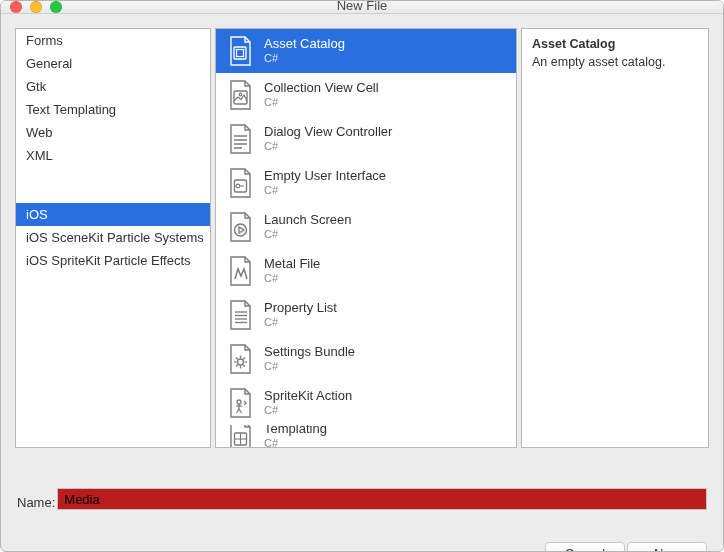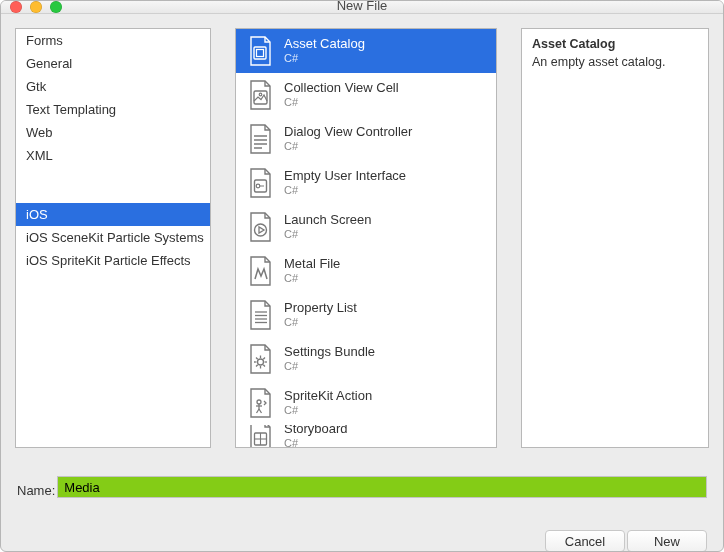--- a/index.html
+++ b/index.html
@@ -6,42 +6,42 @@
   html, body { width: 724px; height: 552px; font-family: -apple-system, "Helvetica Neue", Arial, sans-serif; font-size: 13px; color: #333; background: #fff; }
   .window { width: 724px; height: 552px; border: 1px solid #b6b6b6; border-radius: 6px; background: #ececec; display: flex; flex-direction: column; overflow: hidden; }
   .titlebar { height: 24px; display: flex; align-items: flex-end; position: relative; background: linear-gradient(#f6f6f6,#e8e8e8); border-bottom: 1px solid #cfcfcf; }
   .traffic { display: flex; gap: 8px; margin-left: 9px; }
   .tl { width: 12px; height: 12px; border-radius: 50%; box-shadow: inset 0 0 0 0.5px rgba(0,0,0,0.2); }
   .tl.red { background: #ff5f57; }
   .tl.yellow { background: #febc2e; }
   .tl.green { background: #28c840; }
   .title { position: absolute; left: 0; right: 0; text-align: center; font-size: 13px; color: #4a4a4a; pointer-events: none; }
   .body { flex: 1; padding: 14px 14px 8px 14px; display: flex; flex-direction: column; gap: 12px; }
-  .panels { flex: 1; display: flex; gap: 24px; min-height: 0; }
+  .panels { flex: 1; display: flex; gap: 4px; min-height: 0; }
   .panel { background: #fff; border: 1px solid #b8b8b8; overflow: hidden; }
   .panel.left { width: 196px; }
   .panel.mid { flex: 1; }
   .panel.right { width: 188px; padding: 8px 10px; font-size: 12.5px; overflow-y: auto; }
   .panel.right .desc-title { font-weight: 600; margin-bottom: 4px; }
   .cat-list { list-style: none; }
   .cat-item { padding: 4px 10px; font-size: 13px; color: #333; cursor: default; white-space: nowrap; overflow: hidden; }
   .cat-item.selected { background: #2a6fe0; color: #fff; margin-top: 36px; }
   .tpl-list { list-style: none; overflow-y: auto; height: 100%; }
   .tpl-item { display: flex; align-items: center; gap: 10px; padding: 6px 10px; cursor: default; border-bottom: 0; }
   .tpl-item.selected { background: #2a6fe0; color: #fff; }
   .tpl-item.selected .sub { color: #dce8fb; }
   .tpl-item.partial { height: 22px; overflow: hidden; }
   .tpl-icon { width: 28px; height: 32px; flex: 0 0 28px; display: flex; align-items: center; justify-content: center; }
   .tpl-icon svg { width: 26px; height: 32px; }
   .tpl-text { display: flex; flex-direction: column; line-height: 1.15; }
   .tpl-name { font-size: 13px; }
   .sub { font-size: 11px; color: #8a8a8a; }
   .name-row { display: flex; align-items: flex-end; gap: 2px; padding: 16px 2px; }
   .name-label { font-size: 13px; color: #333; }
-  .name-input { flex: 1; height: 22px; border: 1px solid #c3c3c3; background: #84cc16; padding: 0 6px; font-size: 13px; outline: none; }
+  .name-input { flex: 1; height: 22px; border: 1px solid #c3c3c3; background: #b91c1c; padding: 0 6px; font-size: 13px; outline: none; margin-top: 12px; }
   .btn-row { display: flex; justify-content: flex-end; gap: 2px; padding: 4px 2px 6px 2px; }
   .btn { min-width: 80px; height: 22px; border: 1px solid #c8c8c8; border-radius: 4px; background: linear-gradient(#ffffff,#f1f1f1); font-size: 13px; color: #333; cursor: default; }
   
   .tpl-item .st { stroke: #7a7a7a; }
   .tpl-item.selected .st { stroke: #ffffff; }
 </style>
 </head>
 <body>
 
 <div class="window">
@@ -172,21 +172,21 @@
                 <div class="sub">C#</div>
               </div>
             </li>
             <li class="tpl-item partial">
               <div class="tpl-icon">
                 <svg viewBox="0 0 26 32" class="st" style="fill: none; stroke: rgb(122, 122, 122);">
                   <use xlink:href="#ico-storyboard" class="st"></use>
                 </svg>
               </div>
               <div class="tpl-text">
-                <div class="tpl-name">Storyboard</div>
+                <div class="tpl-name">Templating</div>
                 <div class="sub">C#</div>
               </div>
             </li>
           </ul>
       </div>
 
       <div class="panel right">
         <div class="desc-title">Asset Catalog</div>
         <div class="desc-body">An empty asset catalog.</div>
       </div>

